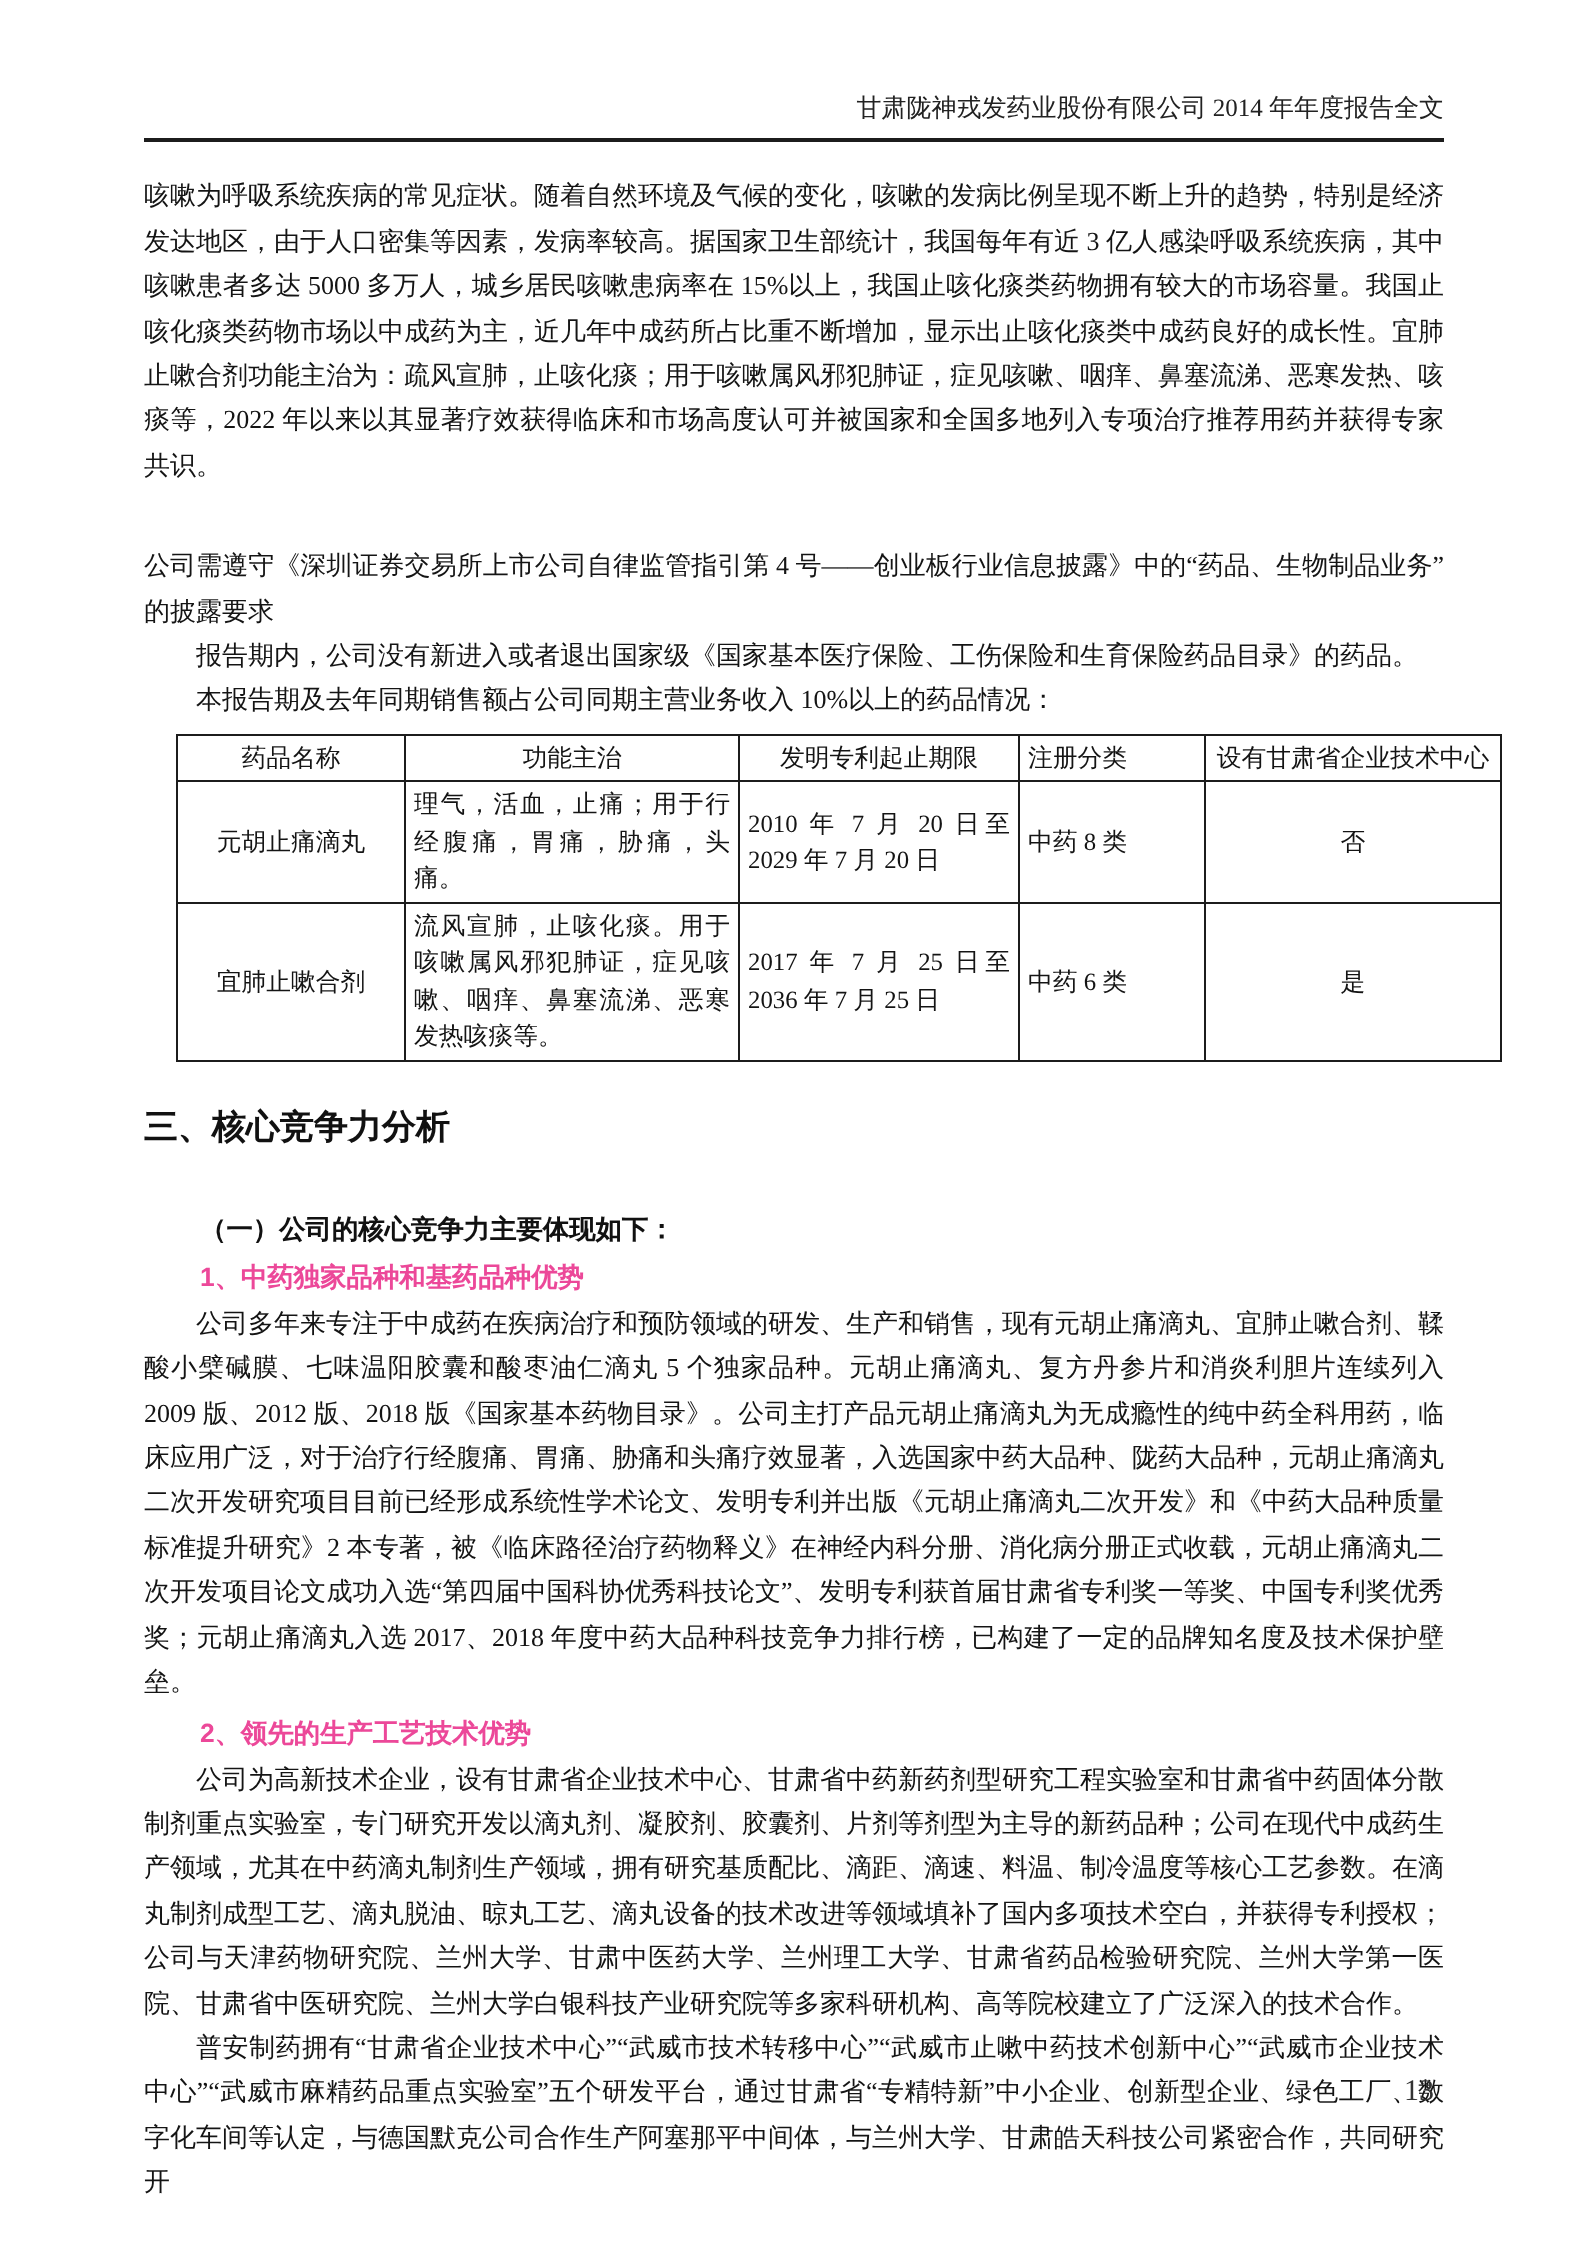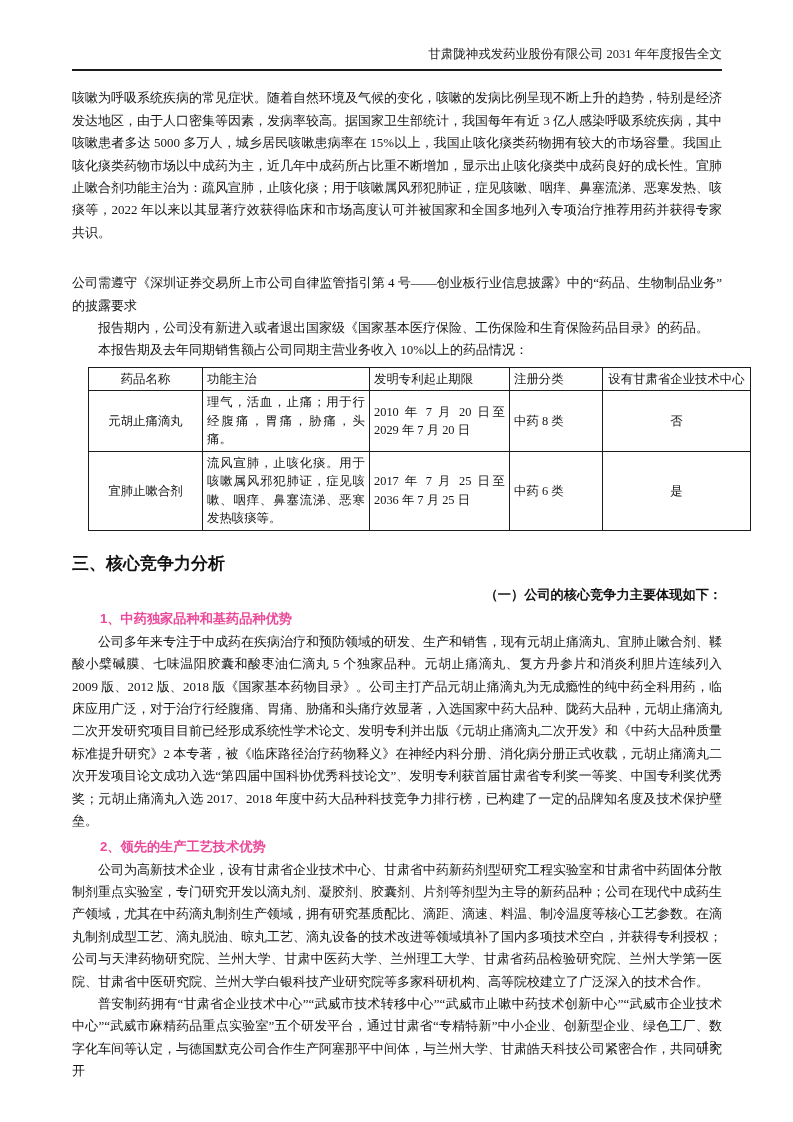--- a/index.html
+++ b/index.html
@@ -49,38 +49,37 @@
     vertical-align:middle;
     font-weight:normal;
     line-height:18.5px;
     color:#141414;
   }
   .col-name{width:105px;text-align:center;}
   .col-func{width:158px;text-align:justify;}
   .col-patent{width:131px;text-align:justify;}
   .col-reg{width:84px;text-align:left;}
   .col-prot{width:139px;text-align:center;}
-  th.col-func,th.col-patent{text-align:left;}
+  th.col-func,th.col-patent{text-align:center;}
   .section-h2{
     margin:21px 0 0 0;
     font-family:"Liberation Sans","DejaVu Sans",sans-serif;
     font-size:17px;
     font-weight:bold;
     color:#111;
     line-height:24px;
   }
   .section-h3{
-    margin:8px 0 0 0;
+    margin:28px 0 0 0;
     padding-left:28px;
     font-family:"Liberation Sans","DejaVu Sans",sans-serif;
     font-size:13.2px;
     font-weight:bold;
     line-height:21px;
     color:#111;
-    text-align:right;
   }
   .section-h4{
     margin:3px 0 2px 0;
     padding-left:28px;
     font-family:"Liberation Sans","DejaVu Sans",sans-serif;
     font-size:13.2px;
     font-weight:bold;
     line-height:21px;
     color:#ec4899;
   }
@@ -91,21 +90,21 @@
     font-size:15px;
     color:#333;
   }
 </style>
 </head>
 <body>
 
 <div class="page">
 
   <div>
-    <div class="header-title">甘肃陇神戎发药业股份有限公司 2031 年年度报告全文</div>
+    <div class="header-title">甘肃陇神戎发药业股份有限公司 2014 年年度报告全文</div>
     <div class="header-rule"></div>
   </div>
 
   <p class="body-p mt-first">咳嗽为呼吸系统疾病的常见症状。随着自然环境及气候的变化，咳嗽的发病比例呈现不断上升的趋势，特别是经济发达地区，由于人口密集等因素，发病率较高。据国家卫生部统计，我国每年有近 3 亿人感染呼吸系统疾病，其中咳嗽患者多达 5000 多万人，城乡居民咳嗽患病率在 15%以上，我国止咳化痰类药物拥有较大的市场容量。我国止咳化痰类药物市场以中成药为主，近几年中成药所占比重不断增加，显示出止咳化痰类中成药良好的成长性。宜肺止嗽合剂功能主治为：疏风宣肺，止咳化痰；用于咳嗽属风邪犯肺证，症见咳嗽、咽痒、鼻塞流涕、恶寒发热、咳痰等，2022 年以来以其显著疗效获得临床和市场高度认可并被国家和全国多地列入专项治疗推荐用药并获得专家共识。</p>
 
   <p class="body-p mt-block">公司需遵守《深圳证券交易所上市公司自律监管指引第 4 号——创业板行业信息披露》中的“药品、生物制品业务”的披露要求</p>
 
   <p class="body-p indent">报告期内，公司没有新进入或者退出国家级《国家基本医疗保险、工伤保险和生育保险药品目录》的药品。</p>
 
   <p class="body-p indent">本报告期及去年同期销售额占公司同期主营业务收入 10%以上的药品情况：</p>

